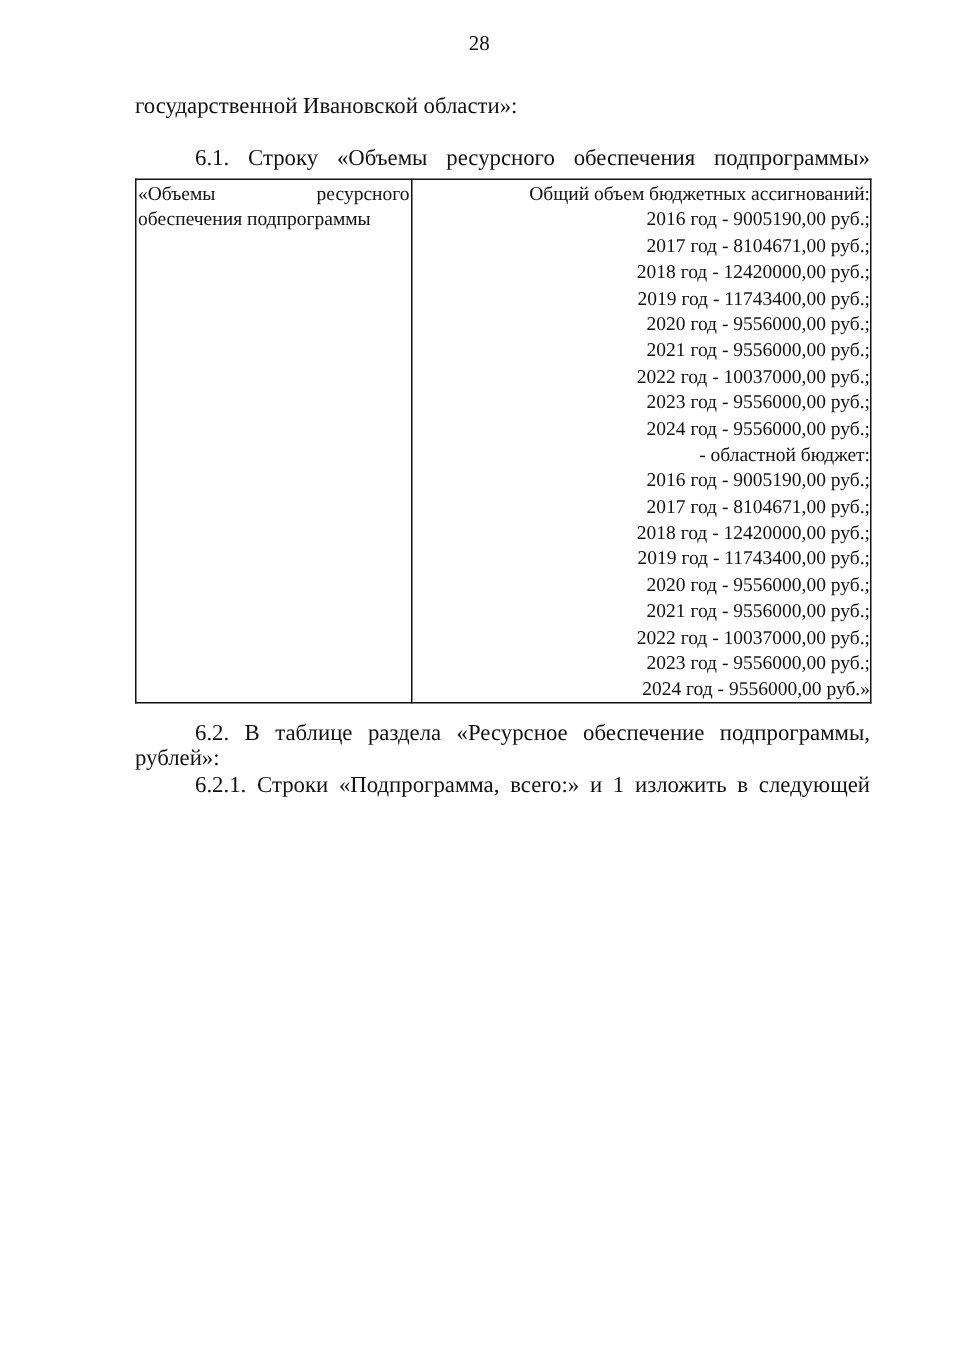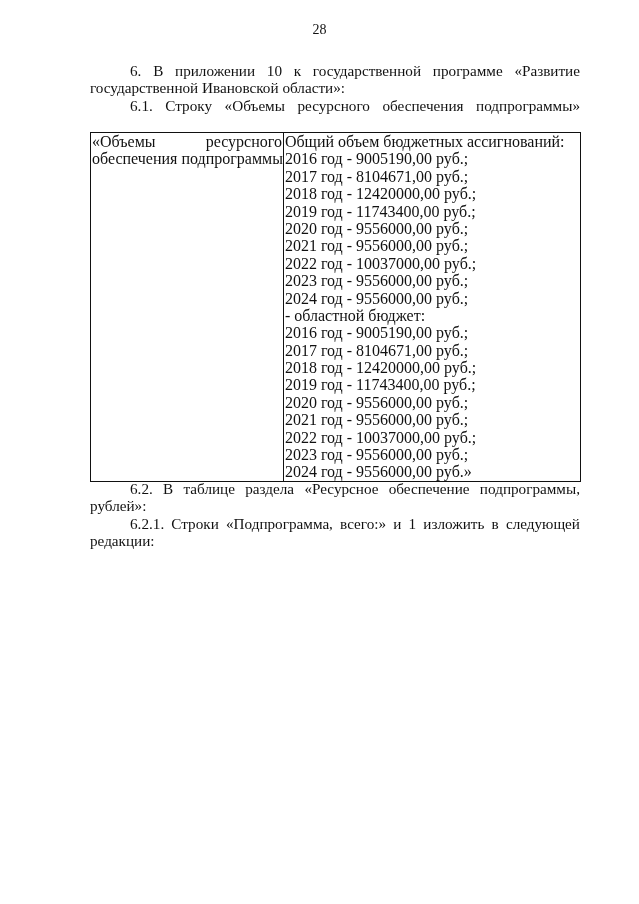--- a/index.html
+++ b/index.html
@@ -41,24 +41,24 @@
     }
     .para .line-left {
       display: block;
       text-align: left;
     }
     .indent { padding-left: 40px; }
 
     .doc-table {
       position: absolute;
       left: 90px;
-      top: 132px;
+      top: 119px;
       width: 491px;
       border-collapse: collapse;
-      font-size: 16px;
+      font-size: 13px;
       line-height: 17.4px;
     }
     .doc-table td {
       border: 1.4px solid #111111;
       vertical-align: top;
       padding: 0 0 0 1px;
     }
     .doc-table td.col-left {
       width: 182px;
     }
@@ -69,29 +69,29 @@
       padding-right: 1px;
     }
     .left-cell .l2 {
       display: block;
       white-space: nowrap;
     }
     .right-cell .line {
       display: block;
       white-space: nowrap;
       height: 17.4px;
+      text-align: right;
     }
   </style>
 </head>
 <body>
 
 <div class="page-number">28</div>
 
 <p class="para" style="top:62px;">
-  <span class="line-just indent">6. В приложении 10 к государственной программе «Развитие</span>
   <span class="line-left">государственной Ивановской области»:</span>
 </p>
 
 <p class="para" style="top:97px;">
   <span class="line-just indent">6.1. Строку «Объемы ресурсного обеспечения подпрограммы»</span>
 </p>
 
 <table class="doc-table">
   <tbody>
       <tr>
@@ -125,14 +125,13 @@
 </tbody>
   </table>
 
 <p class="para" style="top:480px;">
   <span class="line-just indent">6.2. В таблице раздела «Ресурсное обеспечение подпрограммы,</span>
   <span class="line-left">рублей»:</span>
 </p>
 
 <p class="para" style="top:515px;">
   <span class="line-just indent">6.2.1. Строки «Подпрограмма, всего:» и 1 изложить в следующей</span>
-  <span class="line-left">редакции:</span>
 </p>
 
 </body></html>

